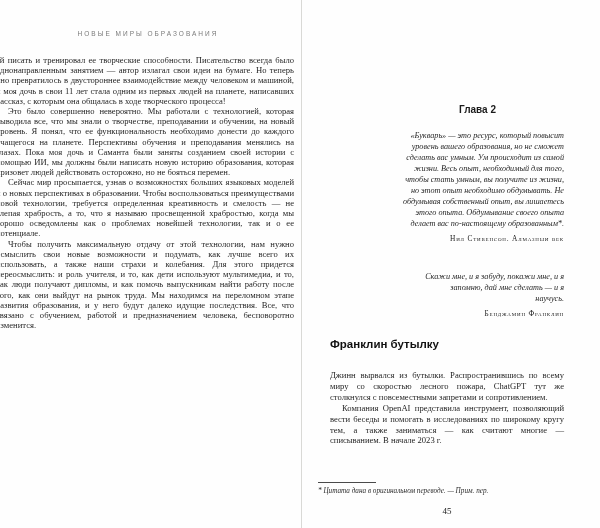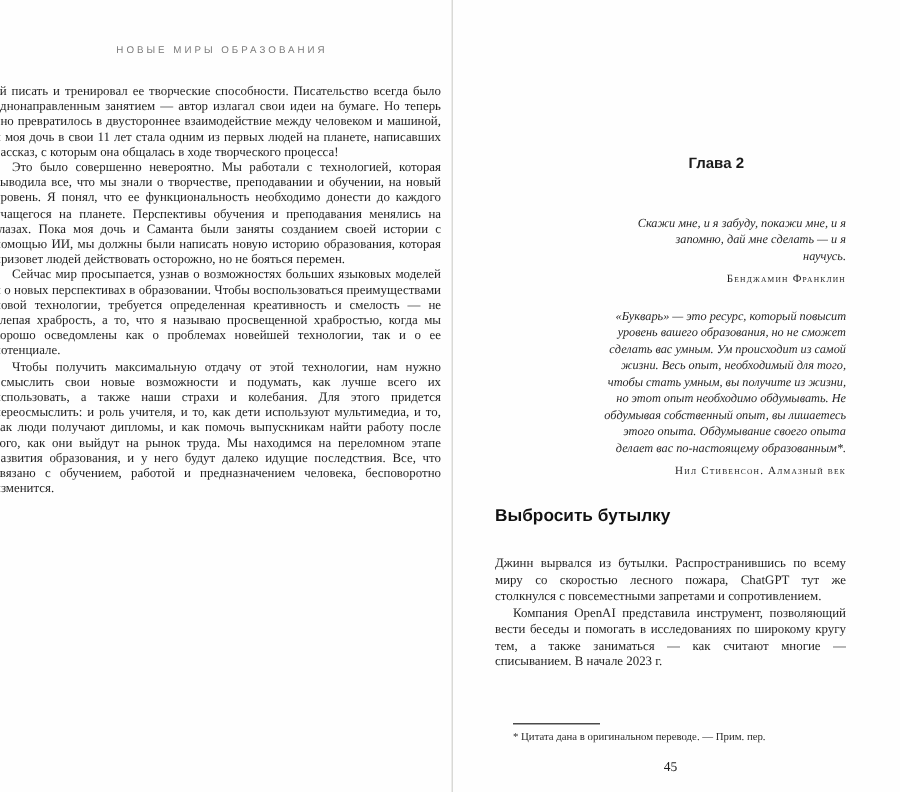--- a/index.html
+++ b/index.html
@@ -109,22 +109,23 @@
     margin-top: 20px;
     font-size: 8.6px;
     line-height: 10.9px;
     text-align: justify;
     color: #1f1f1f;
   }
   .rp-para.p-indent { margin-top: 0; text-indent: 12px; }
 
   .footnote {
     position: absolute;
-    left: 40px; top: 482px;
+    left: 16px; top: 482px;
     width: 234px;
+    font-style: italic;
   }
   .footnote-rule {
     width: 58px;
     height: 1px;
     background: #4a4a4a;
     margin-bottom: 4px;
   }
   .footnote-text {
     font-size: 7.2px;
     line-height: 9px;
@@ -156,31 +157,31 @@
   </div>
 
   <div class="gutter"></div>
 
   <div class="right-page">
     <div class="rp-content">
 
       <div class="chapter-label">Глава 2</div>
 
 
+      <div class="epigraph ep2">
+        <div class="ep-text">«Букварь» — это ресурс, который повысит уровень вашего образования, но не сможет сделать вас умным. Ум происходит из самой жизни. Весь опыт, необходимый для того, чтобы стать умным, вы получите из жизни, но этот опыт необходимо обдумывать. Не обдумывая собственный опыт, вы лишаетесь этого опыта. Обдумывание своего опыта делает вас по-настоящему образованным*.</div>
+        <div class="ep-author">Нил Стивенсон. Алмазный век</div>
+      </div>
+
       <div class="epigraph ep1">
         <div class="ep-text">Скажи мне, и я забуду, покажи мне, и я запомню, дай мне сделать — и я научусь.</div>
         <div class="ep-author">Бенджамин Франклин</div>
       </div>
 
-      <div class="epigraph ep2">
-        <div class="ep-text">«Букварь» — это ресурс, который повысит уровень вашего образования, но не сможет сделать вас умным. Ум происходит из самой жизни. Весь опыт, необходимый для того, чтобы стать умным, вы получите из жизни, но этот опыт необходимо обдумывать. Не обдумывая собственный опыт, вы лишаетесь этого опыта. Обдумывание своего опыта делает вас по-настоящему образованным*.</div>
-        <div class="ep-author">Нил Стивенсон. Алмазный век</div>
-      </div>
-
-      <h2 class="section-heading">Выбросить бутылку</h2>
+      <h2 class="section-heading">Франклин бутылку</h2>
 
       <p class="rp-para">Джинн вырвался из бутылки. Распространившись по всему миру со скоростью лесного пожара, ChatGPT тут же столкнулся с повсеместными запретами и сопротивлением.</p>
       <p class="rp-para p-indent">Компания OpenAI представила инструмент, позволяющий вести беседы и помогать в исследованиях по широкому кругу тем, а также заниматься — как считают многие — списыванием. В начале 2023 г.</p>
     </div>
 
     <div class="footnote">
       <div class="footnote-rule"></div>
       <div class="footnote-text">* Цитата дана в оригинальном переводе. — Прим. пер.</div>
     </div>
 

